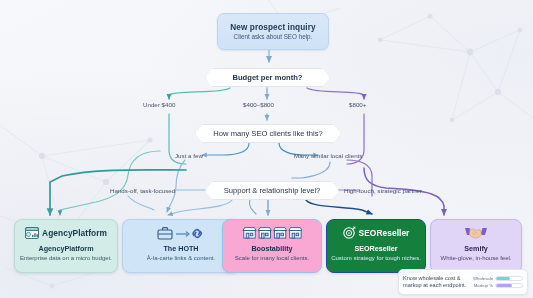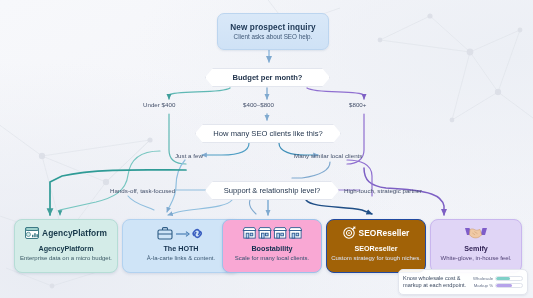--- a/index.html
+++ b/index.html
@@ -57,21 +57,21 @@
   .card .brandname { font-size:8.4px; font-weight:bold; letter-spacing:.05px; }
   .card .nm { font-size:7.2px; font-weight:bold; margin-top:3px; }
   .card .ds { font-size:6px; margin-top:1.5px; text-align:center; padding:0 3px; line-height:1.15; }
 
   #c1 { left:14px;  width:104px; background:#d4ece8; border:1px solid #b5ddd6; }
   #c1 .brandname,#c1 .nm { color:#17384a; } #c1 .ds { color:#3c5a66; }
   #c2 { left:122px; width:118px;  background:#cfe4f7; border:1px solid #b2d2f0; }
   #c2 .nm { color:#15314e; } #c2 .ds { color:#3a5772; }
   #c3 { left:222px; width:100px; background:#f9a8d4; border:1px solid #9cc2ea; }
   #c3 .nm { color:#12304f; } #c3 .ds { color:#32506e; }
-  #c4 { left:326px; width:100px; background:#a16207; border:1px solid #2149a0; }
+  #c4 { left:326px; width:100px; background:#15803d; border:1px solid #2149a0; }
   #c4 .brandname,#c4 .nm { color:#ffffff; } #c4 .ds { color:#dbe6fb; }
   #c5 { left:430px; width:92px;  background:#e0d5f6; border:1px solid #c9b6ee; }
   #c5 .nm { color:#2e1f52; } #c5 .ds { color:#4e3f73; }
 
   
   #legend {
     position:absolute; left:398px; top:269px; width:130px; height:26px;
     background:rgba(255,255,255,.93); border:1px solid #e2e5ed; border-radius:5px;
     box-shadow:0 1px 2px rgba(70,90,125,.1);
     display:flex; align-items:center; padding:0 4px; gap:4px;

